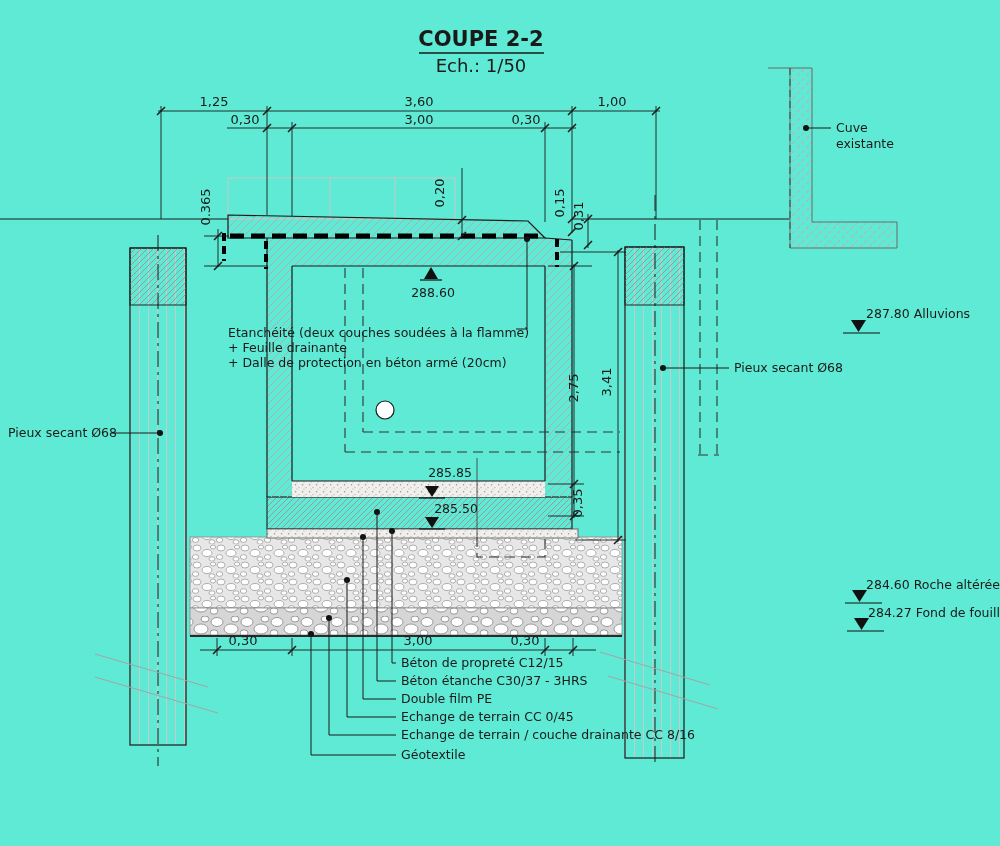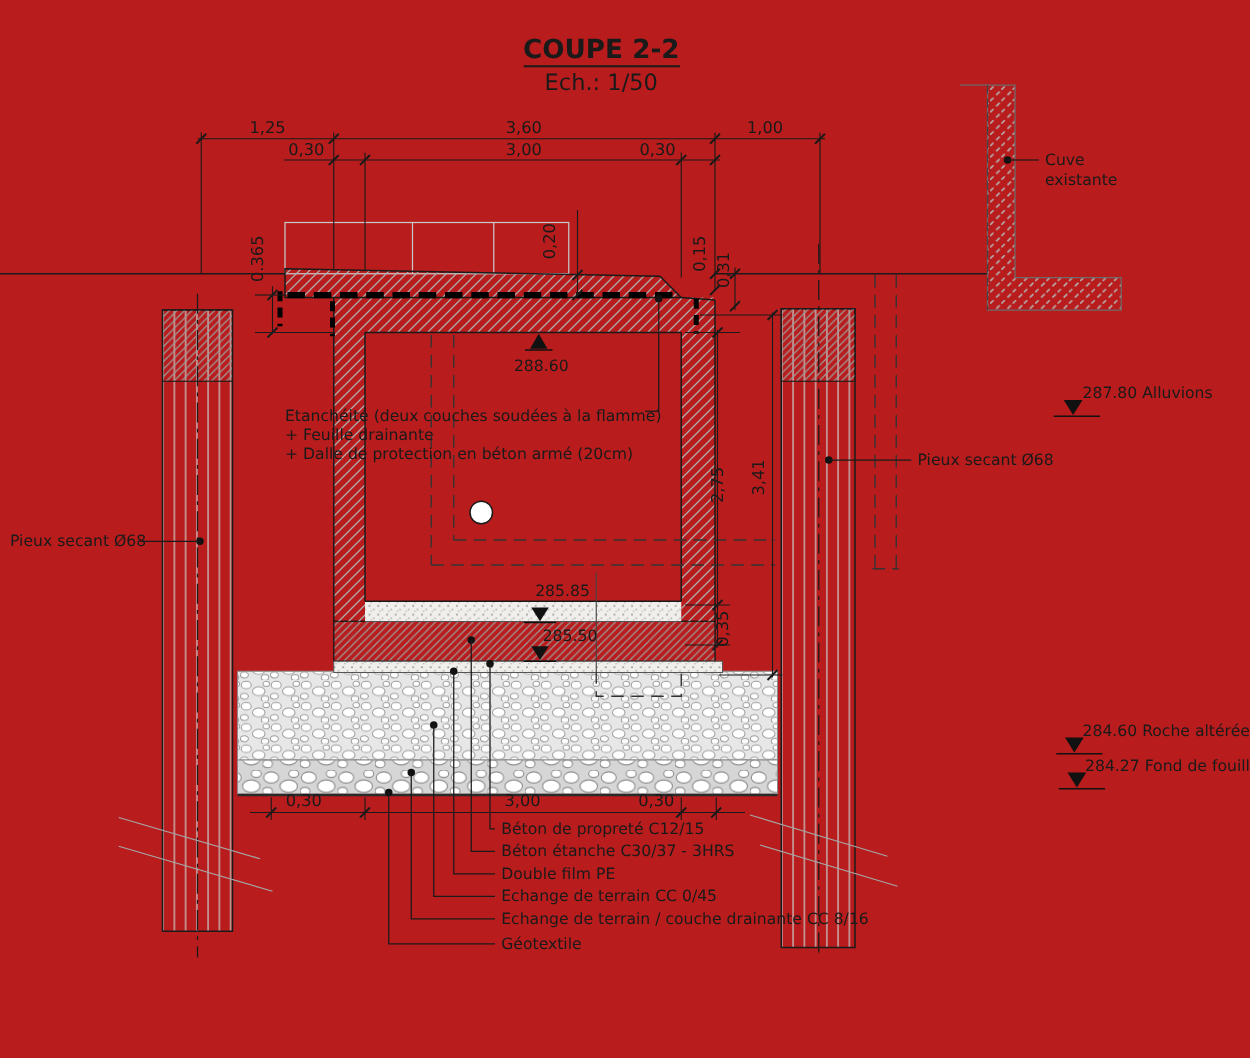--- a/index.html
+++ b/index.html
@@ -1,16 +1,16 @@
 <!DOCTYPE html>
 <html><head>
 <meta charset="utf-8">
 <style>
   html,body{margin:0;padding:0;background:#ffffff;}
-  .stage{width:1000px;height:846px;position:relative;background:#b91c1c;overflow:hidden;}
+  .stage{width:1000px;height:846px;position:relative;background:#5eead4;overflow:hidden;}
   svg{display:block;}
   text{font-family:"DejaVu Sans","Liberation Sans",sans-serif;fill:#1a1a1a;}
   .t13{font-size:12.5px;}
   .tdim{font-size:13px;}
   .title-t{font-size:21px;font-weight:bold;}
   .sub-t{font-size:18px;}
 </style>
 </head>
 <body>
 

